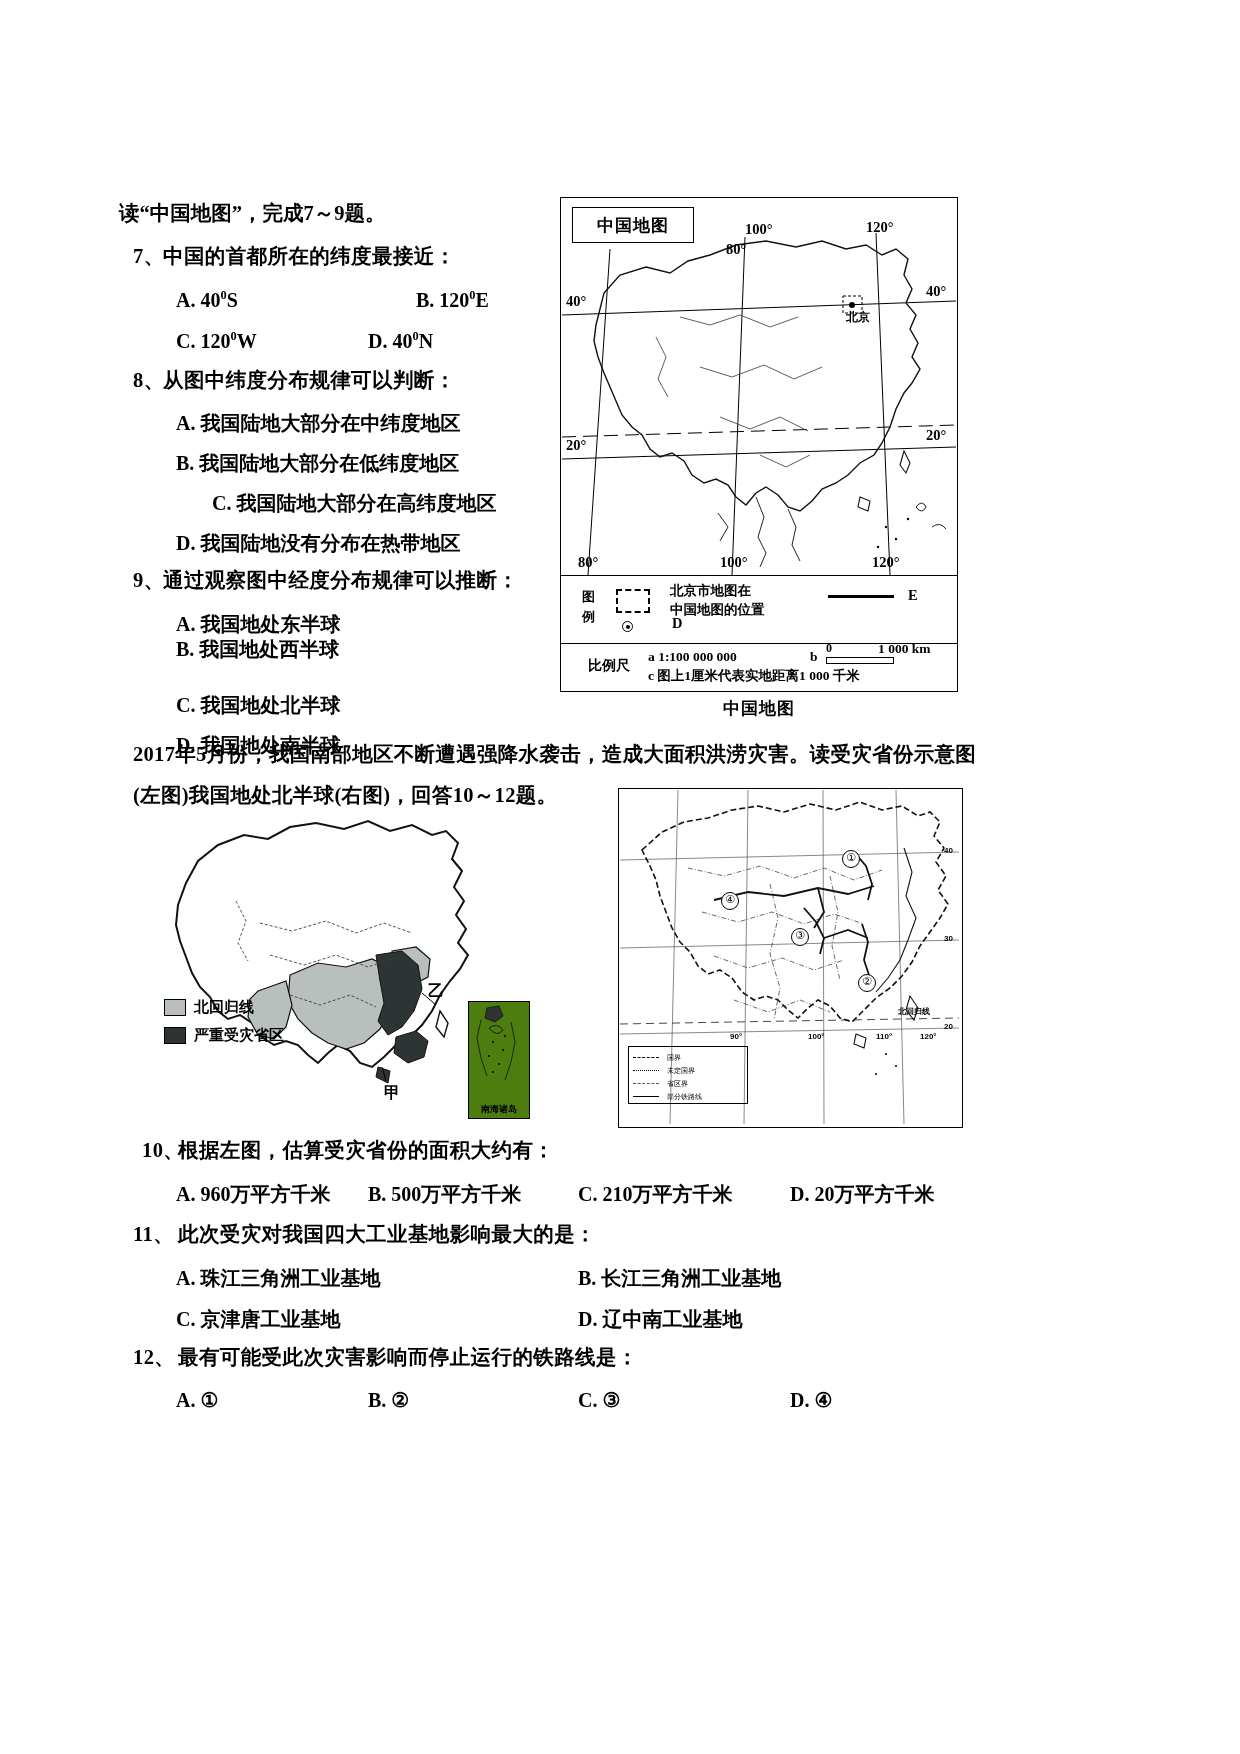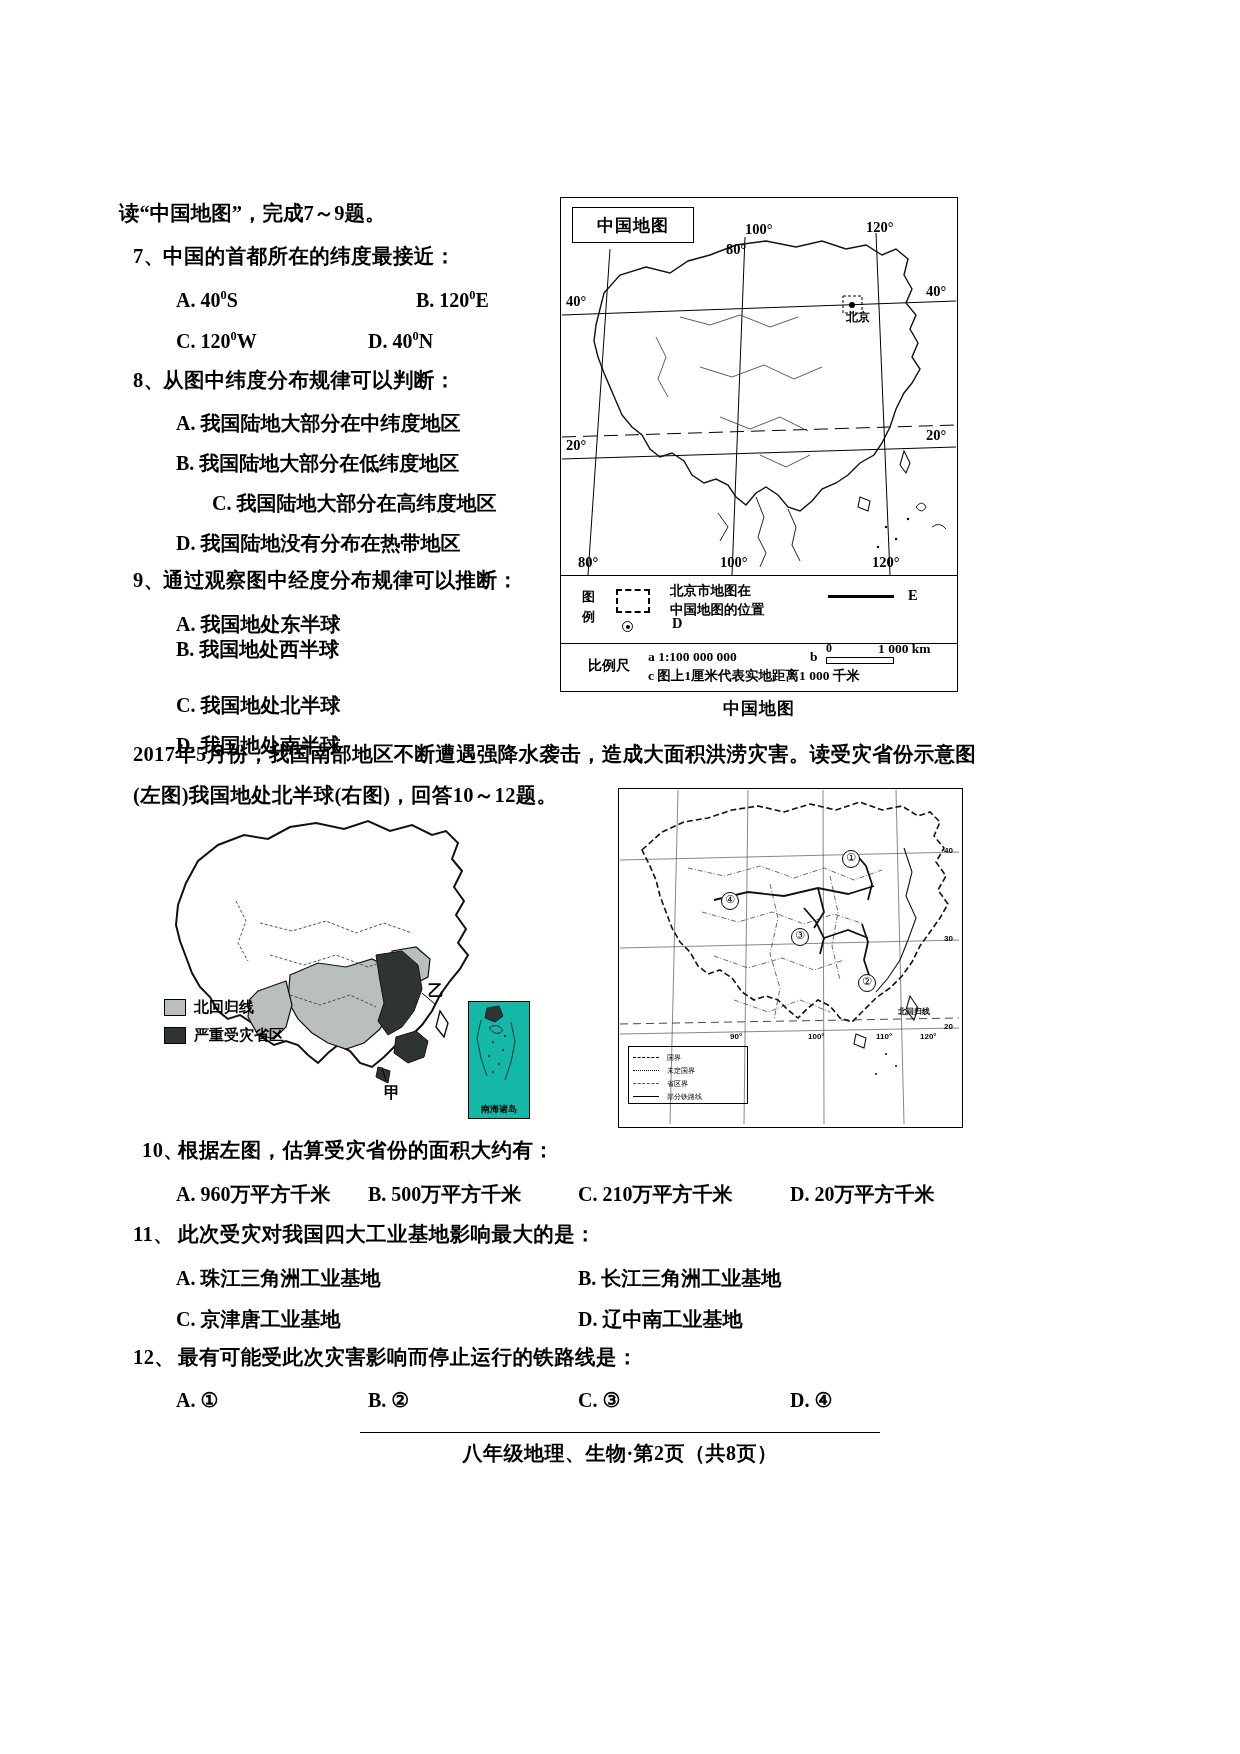--- a/index.html
+++ b/index.html
@@ -43,21 +43,21 @@
 
   #fig-china .figcaption{position:absolute;left:0;top:500px;width:398px;text-align:center;font-size:17px;font-weight:700;letter-spacing:1px;}
 
   
   #fig-disaster{position:absolute;left:140px;top:805px;width:420px;height:330px;}
   .legend-swatch{position:absolute;width:22px;height:17px;border:1.2px solid #000;box-sizing:border-box;}
   .sw-light{background:#b9bfbd;}
   .sw-dark{background:#2e3433;}
   .legend-txt{position:absolute;font-size:15px;font-weight:700;font-family:"Liberation Sans",sans-serif;}
 
-  .inset{position:absolute;border:1.6px solid #000;box-sizing:border-box;background:#14b8a6;}
+  .inset{position:absolute;border:1.6px solid #000;box-sizing:border-box;background:#4d7c0f;}
 
   
   #fig-rail{position:absolute;left:618px;top:788px;width:345px;height:340px;}
   #fig-rail .frame{position:absolute;inset:0;border:1.4px solid #000;box-sizing:border-box;background:#fff;}
   .circnum{position:absolute;width:16px;height:16px;border:1.3px solid #000;border-radius:50%;
      font-size:11px;line-height:14px;text-align:center;font-family:"DejaVu Sans",sans-serif;background:#fff;}
   .railLegendBox{position:absolute;left:10px;top:258px;width:120px;height:58px;border:1px solid #000;box-sizing:border-box;font-size:7px;}
   .rl-row{position:absolute;left:4px;font-family:"Liberation Sans",sans-serif;font-size:7px;white-space:nowrap;}
   .rl-line{position:absolute;left:4px;width:26px;height:0;}
 
@@ -373,18 +373,14 @@
   <div class="abs opt" style="left:176px;top:1306px;">C. 京津唐工业基地</div>
   <div class="abs opt" style="left:578px;top:1306px;">D. 辽中南工业基地</div>
 
   <div class="abs q-line" style="left:133px;top:1347px;">12、</div>
   <div class="abs q-line" style="left:178px;top:1347px;">最有可能受此次灾害影响而停止运行的铁路线是：</div>
   <div class="abs opt" style="left:176px;top:1388px;">A. ①</div>
   <div class="abs opt" style="left:368px;top:1388px;">B. ②</div>
   <div class="abs opt" style="left:578px;top:1388px;">C. ③</div>
   <div class="abs opt" style="left:790px;top:1388px;">D. ④</div>
 
-  <div id="footer" style="top:1440px;">
-    <div class="rule"></div>
-    <span>八年级地理、生物·第2页（共8页）</span>
-  </div>
 
 </div>
 
 </body></html>

